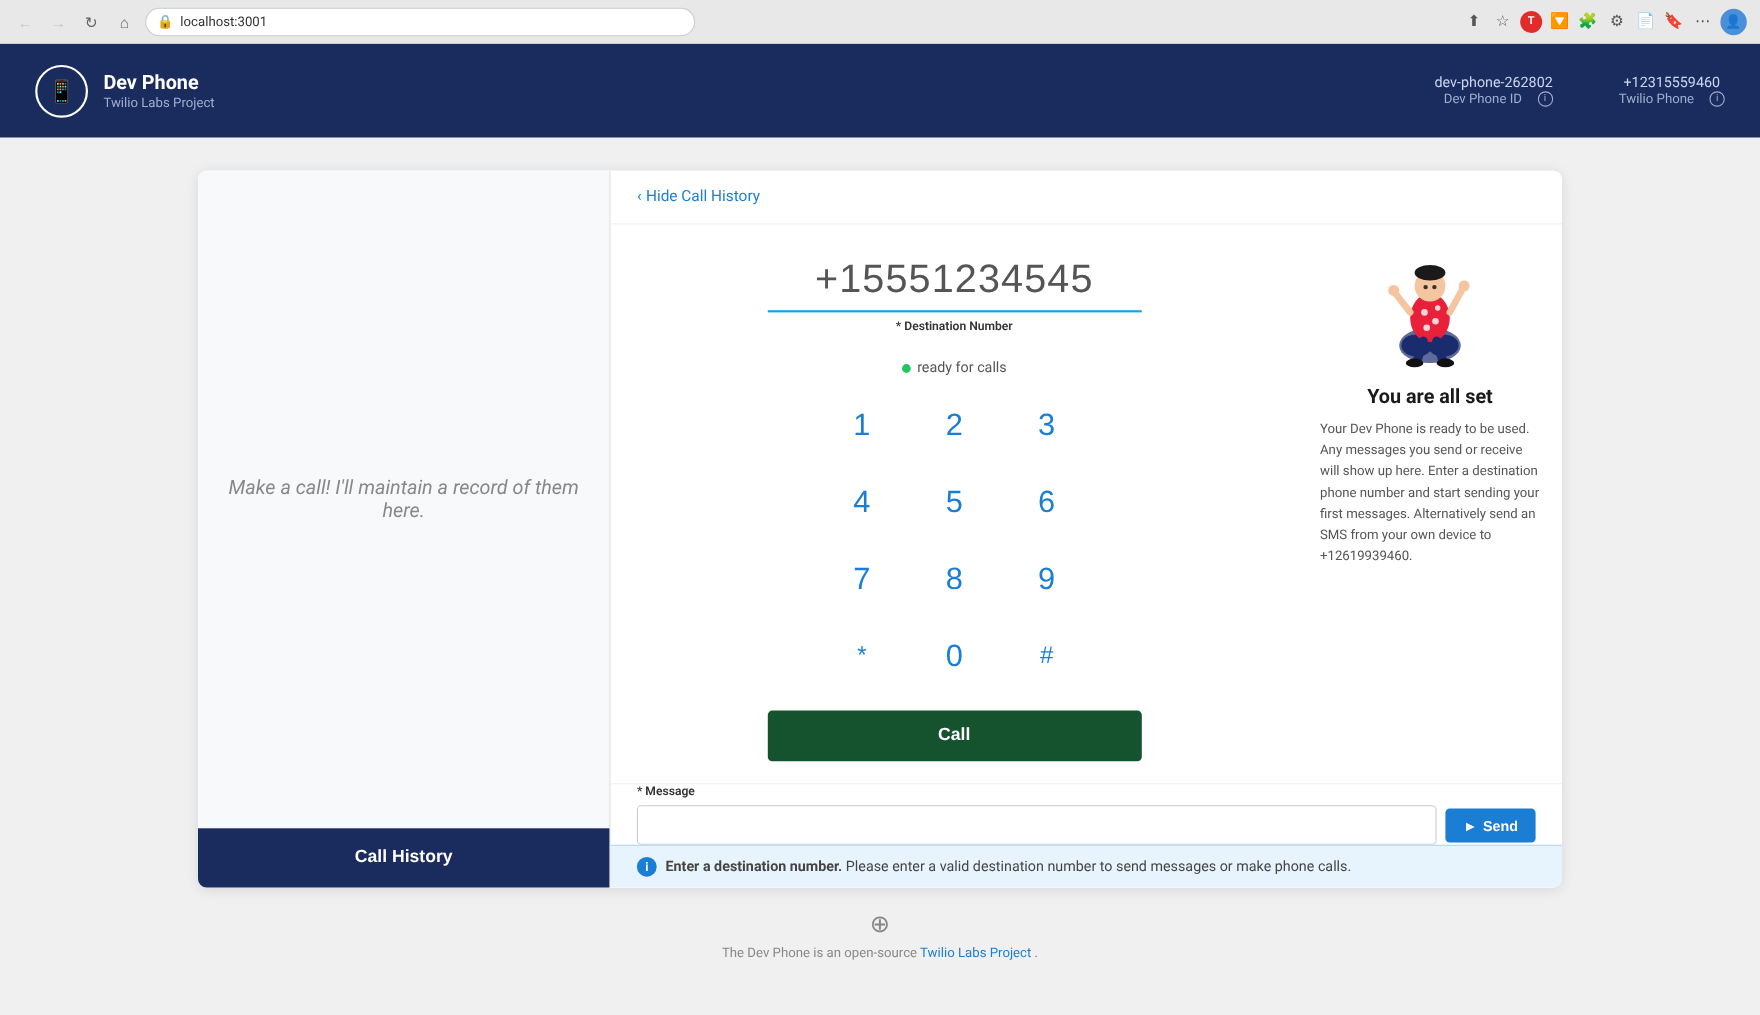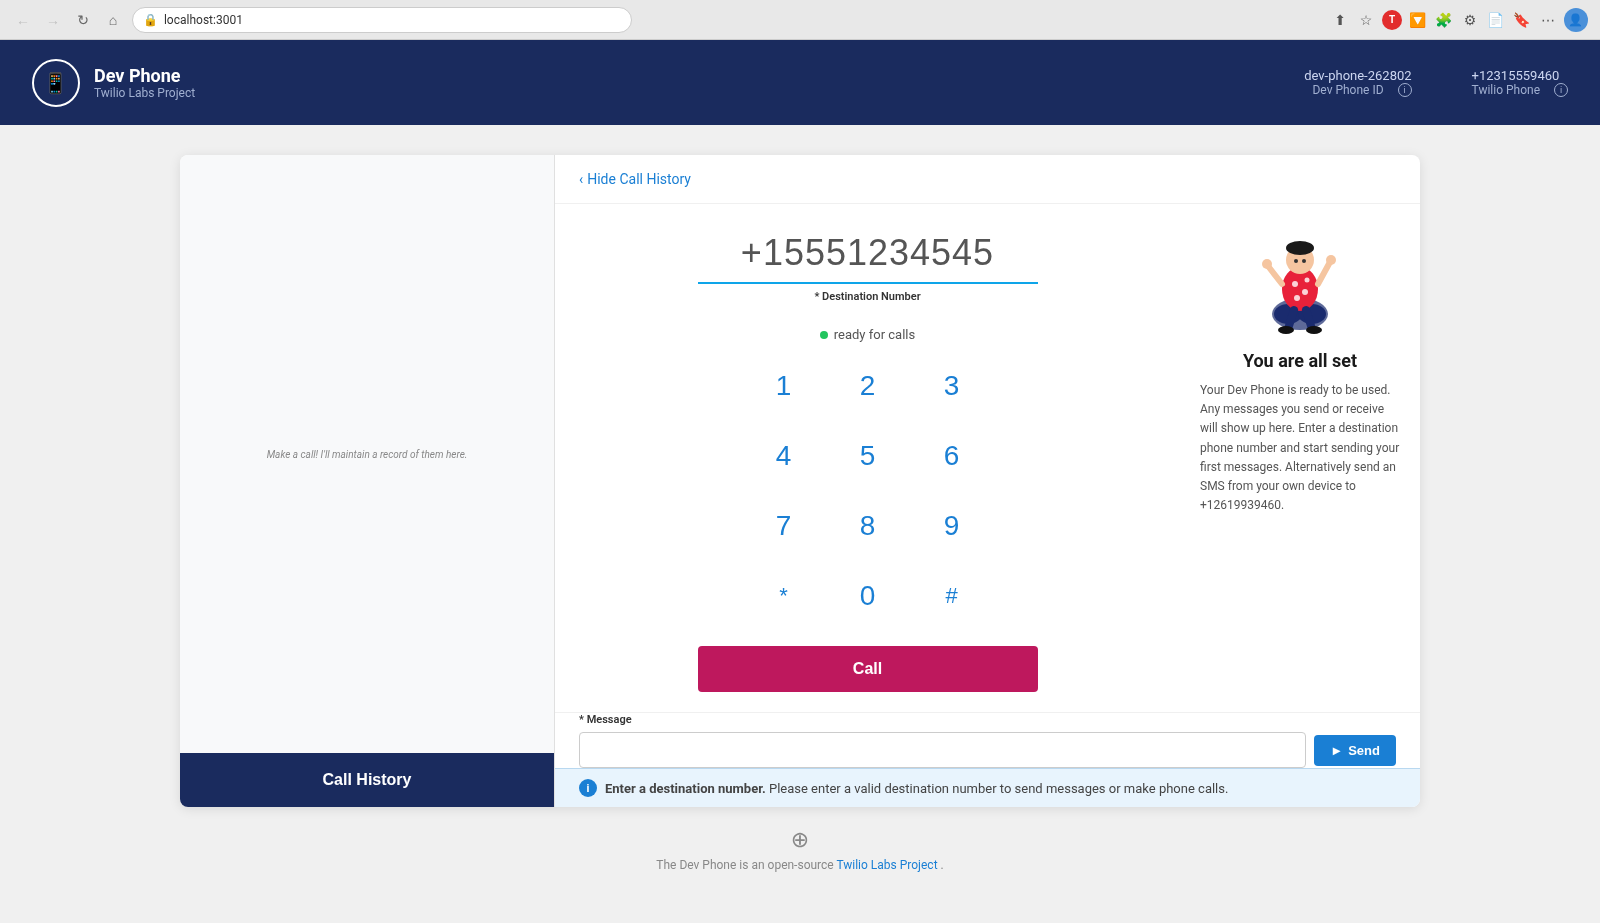--- a/index.html
+++ b/index.html
@@ -88,21 +88,21 @@
     .app-subtitle {
       font-size: 12px;
       color: #a0afd0;
     }
     .app-header-right {
       margin-left: auto;
       display: flex;
       gap: 60px;
     }
     .header-info-block {
-      text-align: left;
+      text-align: center;
     }
     .header-info-id {
       font-size: 13px;
       color: #ccd6f0;
     }
     .header-info-label {
       font-size: 12px;
       color: #a0afd0;
       display: flex;
       align-items: center;
@@ -147,21 +147,21 @@
     }
     .left-panel-body {
       flex: 1;
       display: flex;
       align-items: center;
       justify-content: center;
     }
     .empty-message {
       font-style: italic;
       color: #888;
-      font-size: 10px;
+      font-size: 18px;
       text-align: center;
       padding: 20px;
     }
     .call-history-btn {
       background: #1a2b5e;
       color: white;
       font-size: 16px;
       font-weight: 600;
       text-align: center;
       padding: 18px;
@@ -264,21 +264,21 @@
       align-items: center;
       justify-content: center;
       font-weight: 300;
       transition: background 0.1s;
     }
     .keypad-btn.symbol {
       font-size: 22px;
     }
 
     .call-button {
-      background: #be185d;
+      background: #14532d;
       color: white;
       border: none;
       border-radius: 4px;
       padding: 14px 60px;
       font-size: 16px;
       font-weight: 600;
       cursor: pointer;
       width: 100%;
       max-width: 340px;
     }

